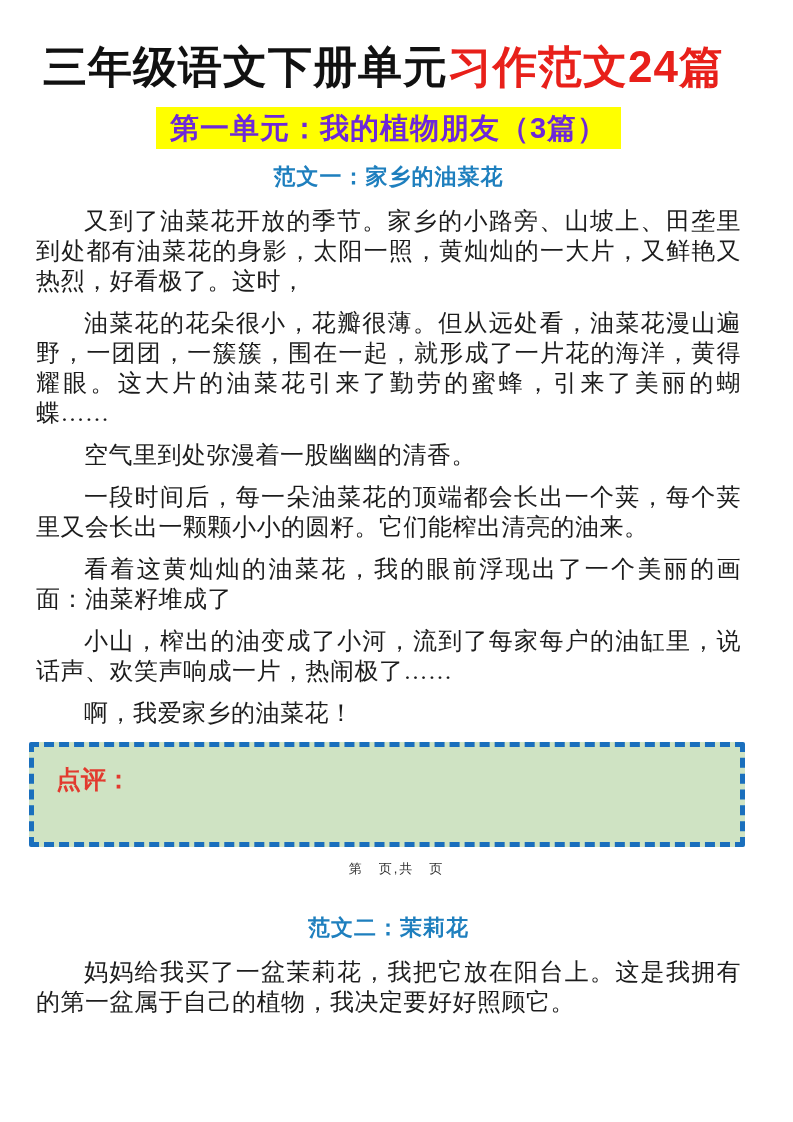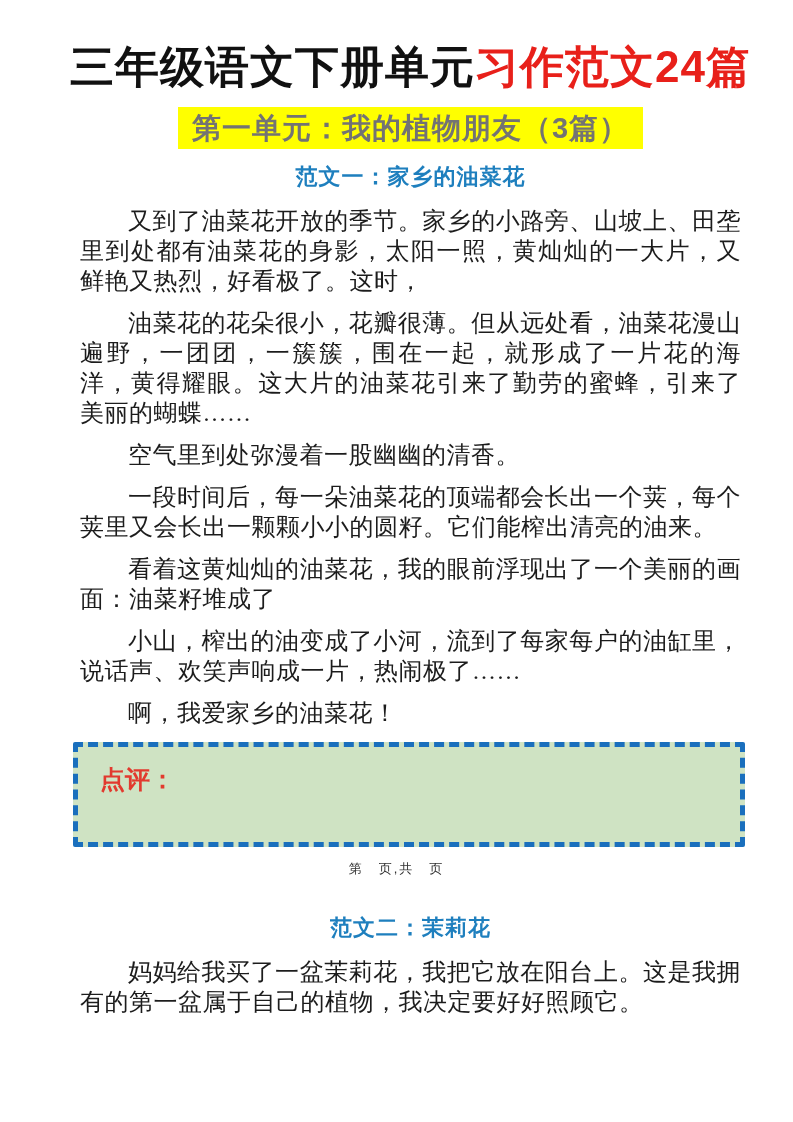--- a/index.html
+++ b/index.html
@@ -8,41 +8,41 @@
     width: 793px;
     height: 1122px;
     font-family: "Liberation Serif", "DejaVu Serif", serif;
     color: #1c1c1c;
     overflow: hidden;
     position: relative;
   }
   .page {
     width: 793px;
     height: 892px;
-    padding: 42px 52px 0 80px;
+    padding: 42px 52px 0 36px;
     position: relative;
   }
   .main-title {
     text-align: center;
     font-size: 44px;
     font-weight: 900;
     letter-spacing: 1px;
     line-height: 1.15;
     white-space: nowrap;
     margin-left: -10px;
     margin-bottom: 14px;
     font-family: "Liberation Sans", "DejaVu Sans", sans-serif;
   }
   .main-title .t-black { color: #111111; }
   .main-title .t-red   { color: #e8201a; }
   .banner-wrap { text-align: center; margin-bottom: 13px; }
   .unit-banner {
     display: inline-block;
     background: #ffff00;
-    color: #737373;
+    color: #6d28d9;
     font-weight: 900;
     font-size: 29px;
     line-height: 1.45;
     padding: 0 14px;
     letter-spacing: 1px;
     font-family: "Liberation Sans", "DejaVu Sans", sans-serif;
   }
   .essay-heading {
     text-align: center;
     color: #1e7fbe;

